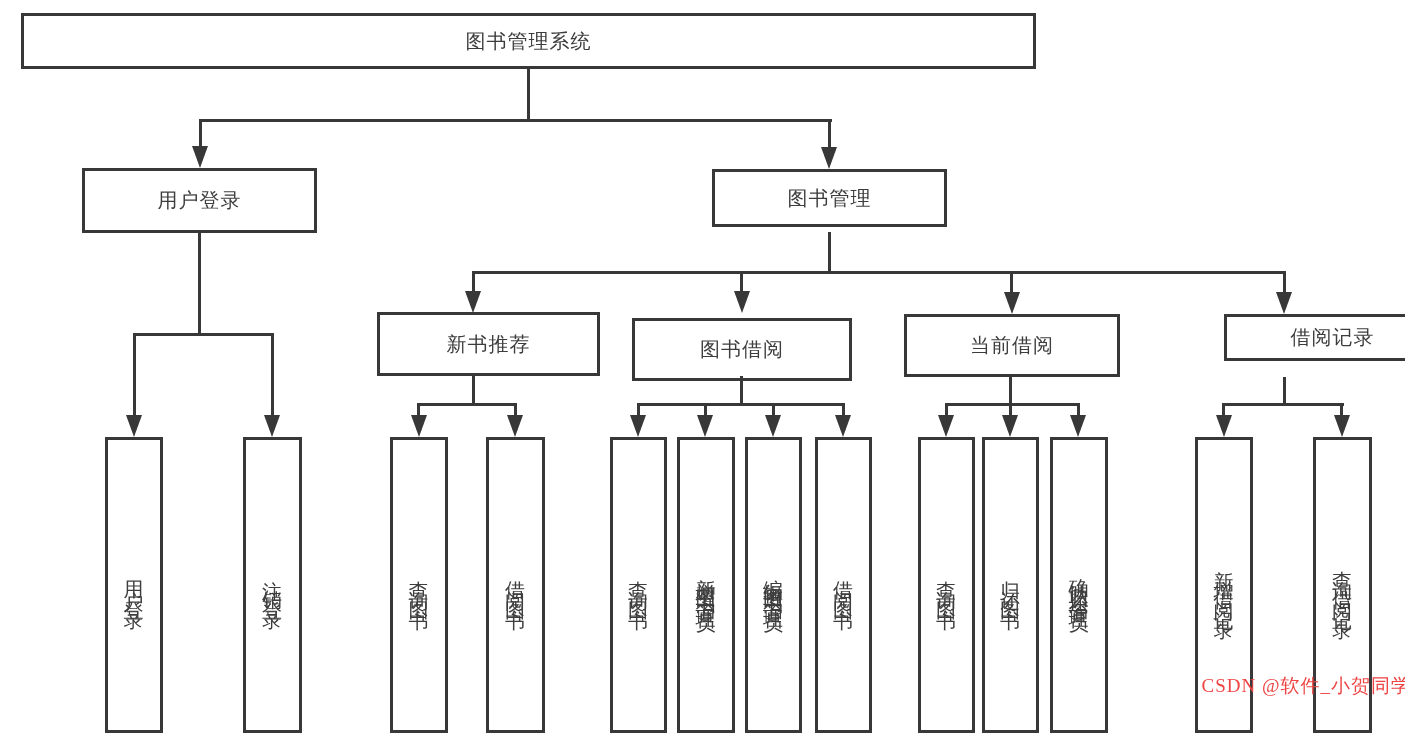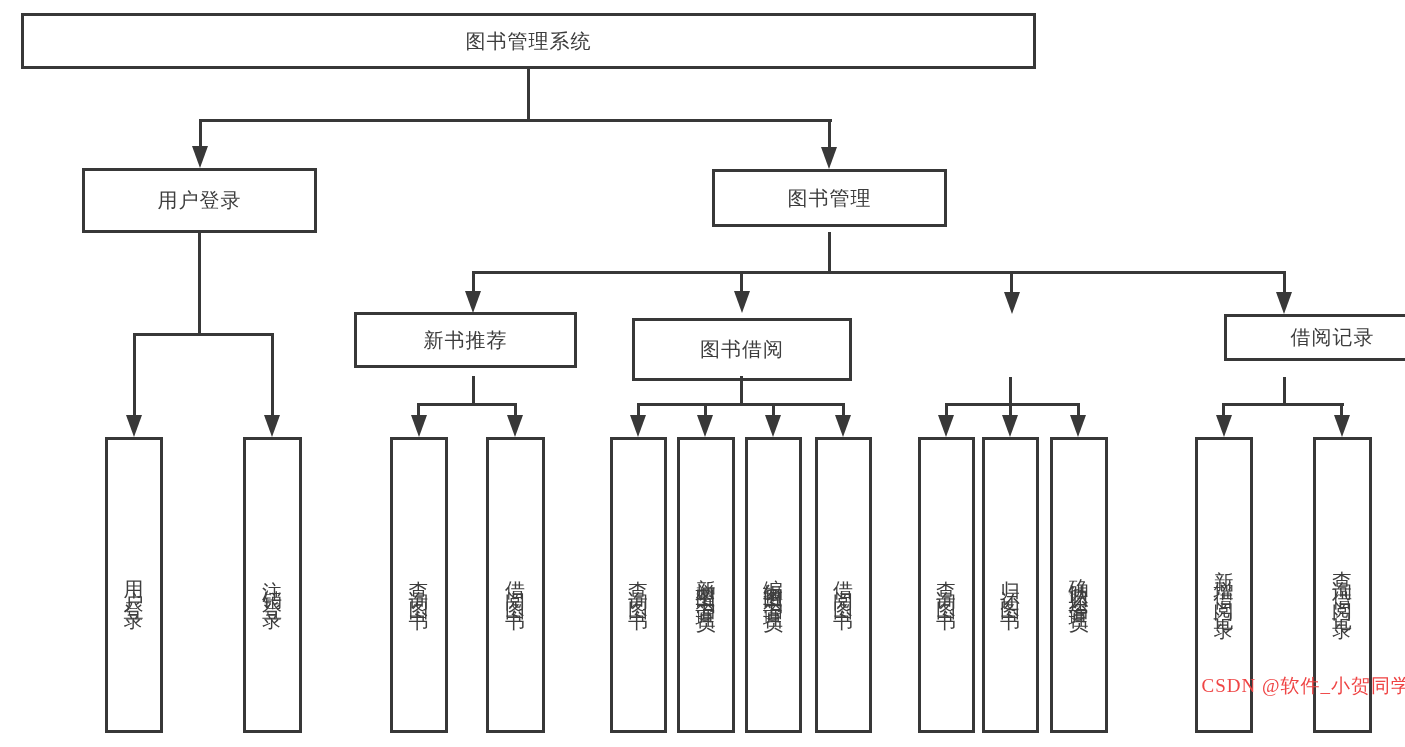--- a/index.html
+++ b/index.html
@@ -52,22 +52,23 @@
 </head>
 <body>
 
 <div class="canvas">
 
   <div class="box" style="left:21px; top:13px; width:1015px; height:56px;">图书管理系统</div>
 
   <div class="box" style="left:82px; top:168px; width:235px; height:65px;">用户登录</div>
   <div class="box" style="left:712px; top:169px; width:235px; height:58px;">图书管理</div>
 
-  <div class="box" style="left:354px; top:312px; width:223px; height:56px;">新书推荐</div>
+  <div class="box" style="left:377px; top:312px; width:223px; height:64px;">新书推荐</div>
   <div class="box" style="left:632px; top:318px; width:220px; height:63px;">图书借阅</div>
+  <div class="box" style="left:904px; top:314px; width:216px; height:63px;">当前借阅</div>
   <div class="box" style="left:1176px; top:314px; width:217px; height:47px;margin-left:48px;">借阅记录</div>
 
   <div class="box leaf" style="left:105px; top:437px; width:58px; height:296px;">用户登录</div>
   <div class="box leaf" style="left:243px; top:437px; width:59px; height:296px;">注销登录</div>
 
   <div class="box leaf" style="left:390px; top:437px; width:58px; height:296px;">查询图书</div>
   <div class="box leaf" style="left:486px; top:437px; width:59px; height:296px;">借阅图书</div>
 
   <div class="box leaf" style="left:610px; top:437px; width:57px; height:296px;">查询图书</div>
   <div class="box leaf long" style="left:677px; top:437px; width:58px; height:296px;">新增图书（管理员）</div>

